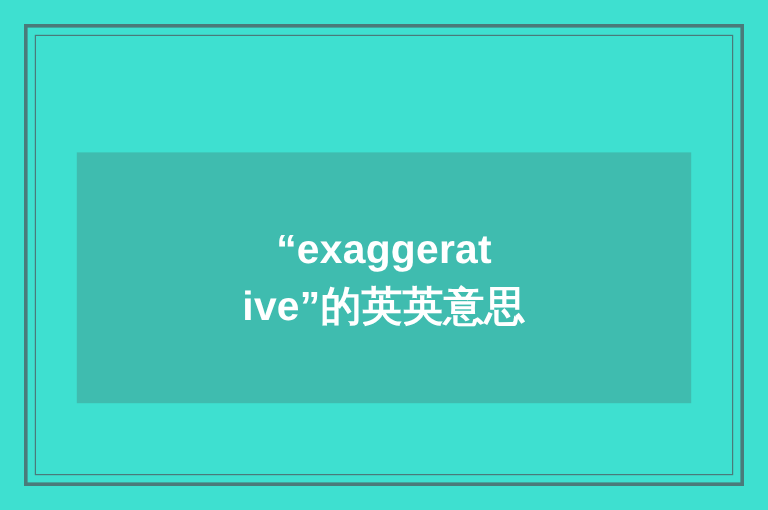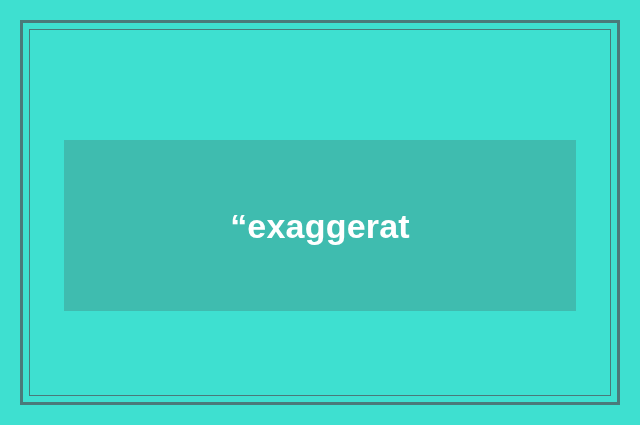--- a/index.html
+++ b/index.html
@@ -41,23 +41,23 @@
     bottom: 29px;
     border: 1px solid #4A7A7A;
     box-sizing: border-box;
     pointer-events: none;
   }
 
   
   #headline-panel {
     position: absolute;
     left: 64px;
-    top: 140px;
+    top: 127px;
     width: 512px;
-    height: 171px;
+    height: 209px;
     background: #3FBCAF;
     box-sizing: border-box;
 
     display: flex;
     flex-direction: column;
     align-items: center;
     justify-content: center;
   }
 
   .headline-line {
@@ -73,15 +73,16 @@
 </head>
 <body>
 
 <div id="card">
 
   <div id="frame-outer"></div>
   <div id="frame-inner"></div>
 
   <div id="headline-panel">
     <div class="headline-line">“exaggerat</div>
+    <div class="headline-line">ive”的英英意思</div>
   </div>
 
 </div>
 
 </body></html>

